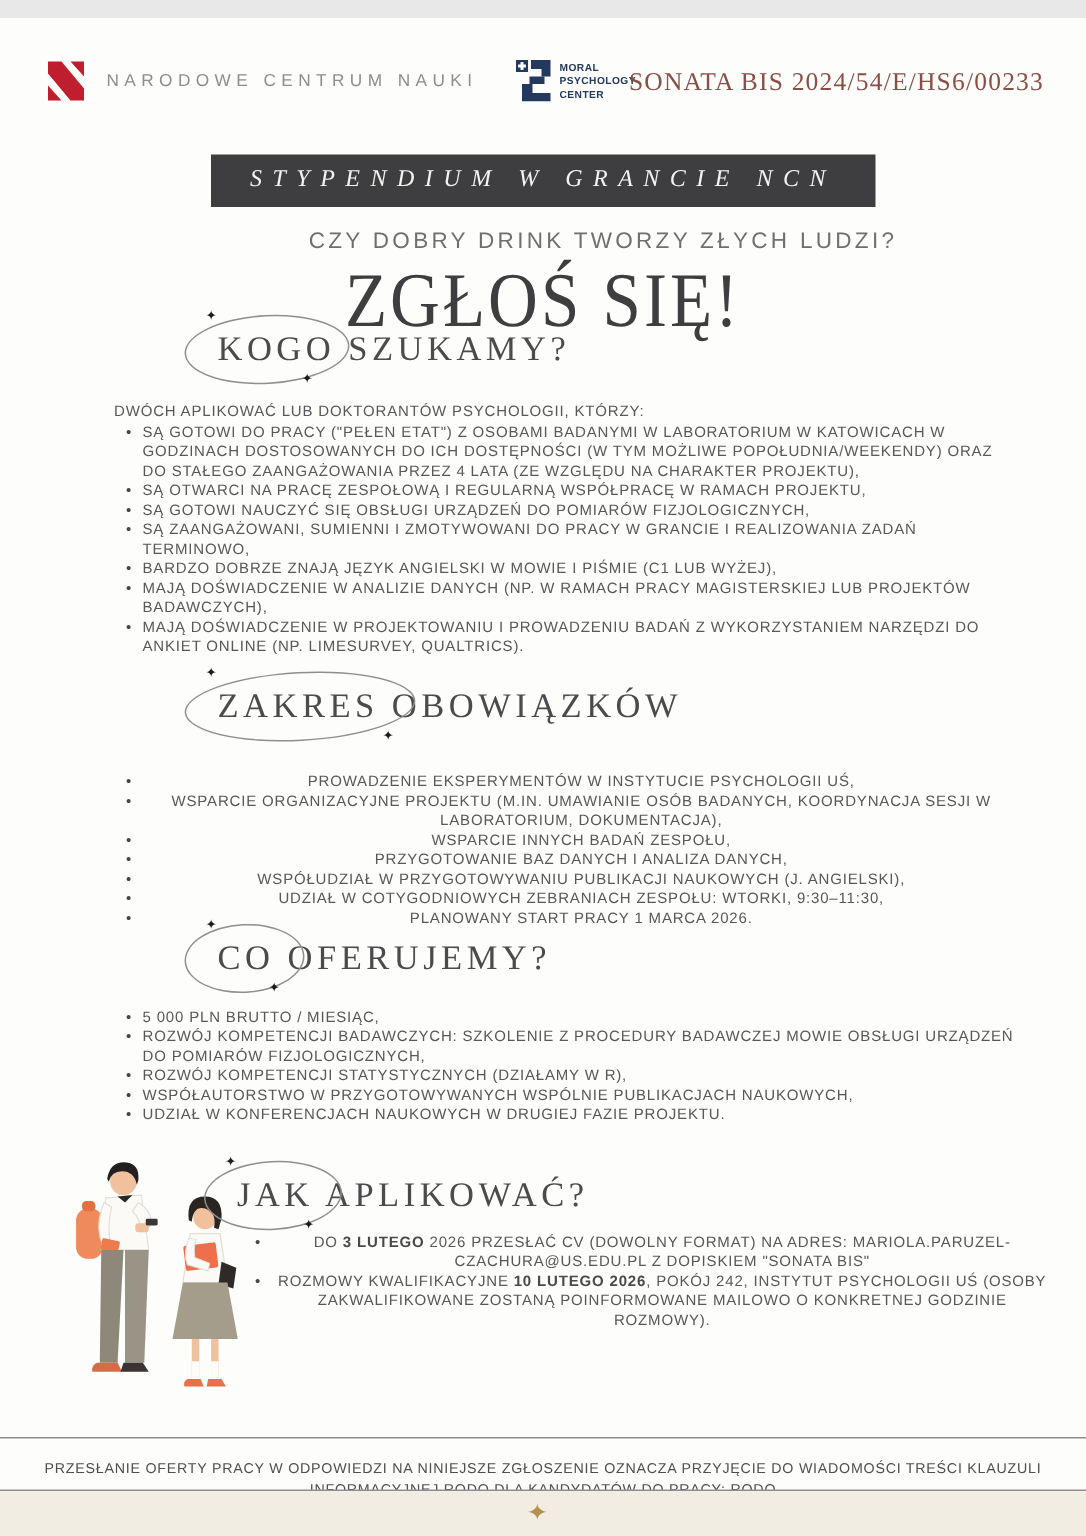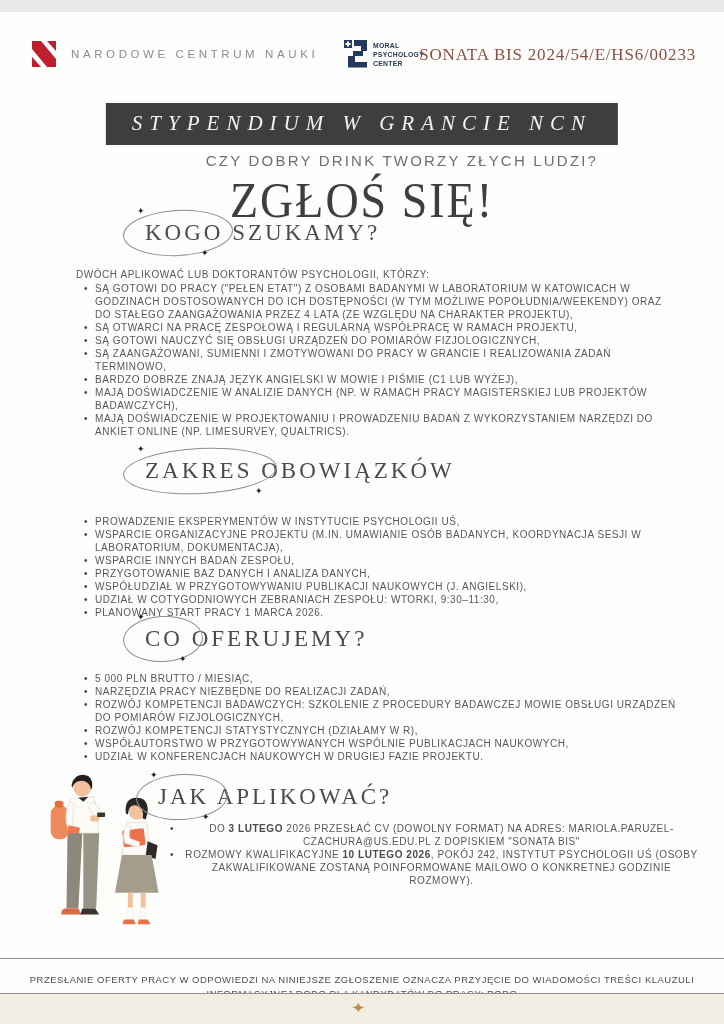--- a/index.html
+++ b/index.html
@@ -16,21 +16,21 @@
   .hdr-grant {
     position:absolute; right:28px; top:33px;
     font-family:"Liberation Serif", serif; font-size:17px;
     color:#8a4f45; letter-spacing:0.8px; white-space:nowrap;
   }
   
   .banner {
     position:absolute; top:91px; left:50%; transform:translateX(-50%);
     background:#3e3e40; color:#f4f3f1;
     font-family:"Liberation Serif", serif; font-style:italic;
-    font-size:21px; letter-spacing:7px; padding:8px 26px 9px; white-space:nowrap;
+    font-size:16px; letter-spacing:7px; padding:8px 26px 9px; white-space:nowrap;
   }
   .question {
     position:absolute; top:140px; left:0; width:724px; text-align:center;
     font-size:15px; letter-spacing:2.2px; color:#6f6f6f; white-space:nowrap;padding-left:40px;
   }
   .cta {
     position:absolute; top:158px; left:0; width:724px; text-align:center;
     font-family:"Liberation Serif", serif; font-size:46px; letter-spacing:2px;
     color:#3e3e40; transform:scaleY(1.12); transform-origin:top center; white-space:nowrap;
   }
@@ -127,42 +127,41 @@
       <li>MAJĄ DOŚWIADCZENIE W PROJEKTOWANIU I PROWADZENIU BADAŃ Z WYKORZYSTANIEM NARZĘDZI DO ANKIET ONLINE (NP. LIMESURVEY, QUALTRICS).</li>
     </ul>
   </div>
 
   <div class="sec-head" style="left:145px; top:446px;">
     <span class="ellipse" style="width:152px;"></span>
     <span class="star star-tl">✦</span>
     <span>ZAKRES OBOWIĄZKÓW</span>
     <span class="star star-br" style="left:110px;">✦</span>
   </div>
-  <div class="body-block" style="top:503px;">
+  <div class="body-block" style="top:503px;text-align:center;">
     <ul class="bl">
       <li>PROWADZENIE EKSPERYMENTÓW W INSTYTUCIE PSYCHOLOGII UŚ,</li>
       <li>WSPARCIE ORGANIZACYJNE PROJEKTU (M.IN. UMAWIANIE OSÓB BADANYCH, KOORDYNACJA SESJI W LABORATORIUM, DOKUMENTACJA),</li>
       <li>WSPARCIE INNYCH BADAŃ ZESPOŁU,</li>
       <li>PRZYGOTOWANIE BAZ DANYCH I ANALIZA DANYCH,</li>
       <li>WSPÓŁUDZIAŁ W PRZYGOTOWYWANIU PUBLIKACJI NAUKOWYCH (J. ANGIELSKI),</li>
       <li>UDZIAŁ W COTYGODNIOWYCH ZEBRANIACH ZESPOŁU: WTORKI, 9:30–11:30,</li>
       <li>PLANOWANY START PRACY 1 MARCA 2026.</li>
     </ul>
   </div>
 
   <div class="sec-head" style="left:145px; top:614px;">
     <span class="ellipse" style="width:78px;"></span>
     <span class="star star-tl">✦</span>
     <span>CO OFERUJEMY?</span>
     <span class="star star-br" style="left:34px;">✦</span>
   </div>
   <div class="body-block" style="top:660px;">
     <ul class="bl">
       <li>5 000 PLN BRUTTO / MIESIĄC,</li>
-      <li>NARZĘDZIA PRACY NIEZBĘDNE DO REALIZACJI ZADAŃ,</li>
       <li>ROZWÓJ KOMPETENCJI BADAWCZYCH: SZKOLENIE Z PROCEDURY BADAWCZEJ MOWIE OBSŁUGI URZĄDZEŃ DO POMIARÓW FIZJOLOGICZNYCH,</li>
       <li>ROZWÓJ KOMPETENCJI STATYSTYCZNYCH (DZIAŁAMY W R),</li>
       <li>WSPÓŁAUTORSTWO W PRZYGOTOWYWANYCH WSPÓLNIE PUBLIKACJACH NAUKOWYCH,</li>
       <li>UDZIAŁ W KONFERENCJACH NAUKOWYCH W DRUGIEJ FAZIE PROJEKTU.</li>
     </ul>
   </div>
 
   <div class="illus">
     <svg width="190" height="188" viewBox="0 0 190 190">
 

